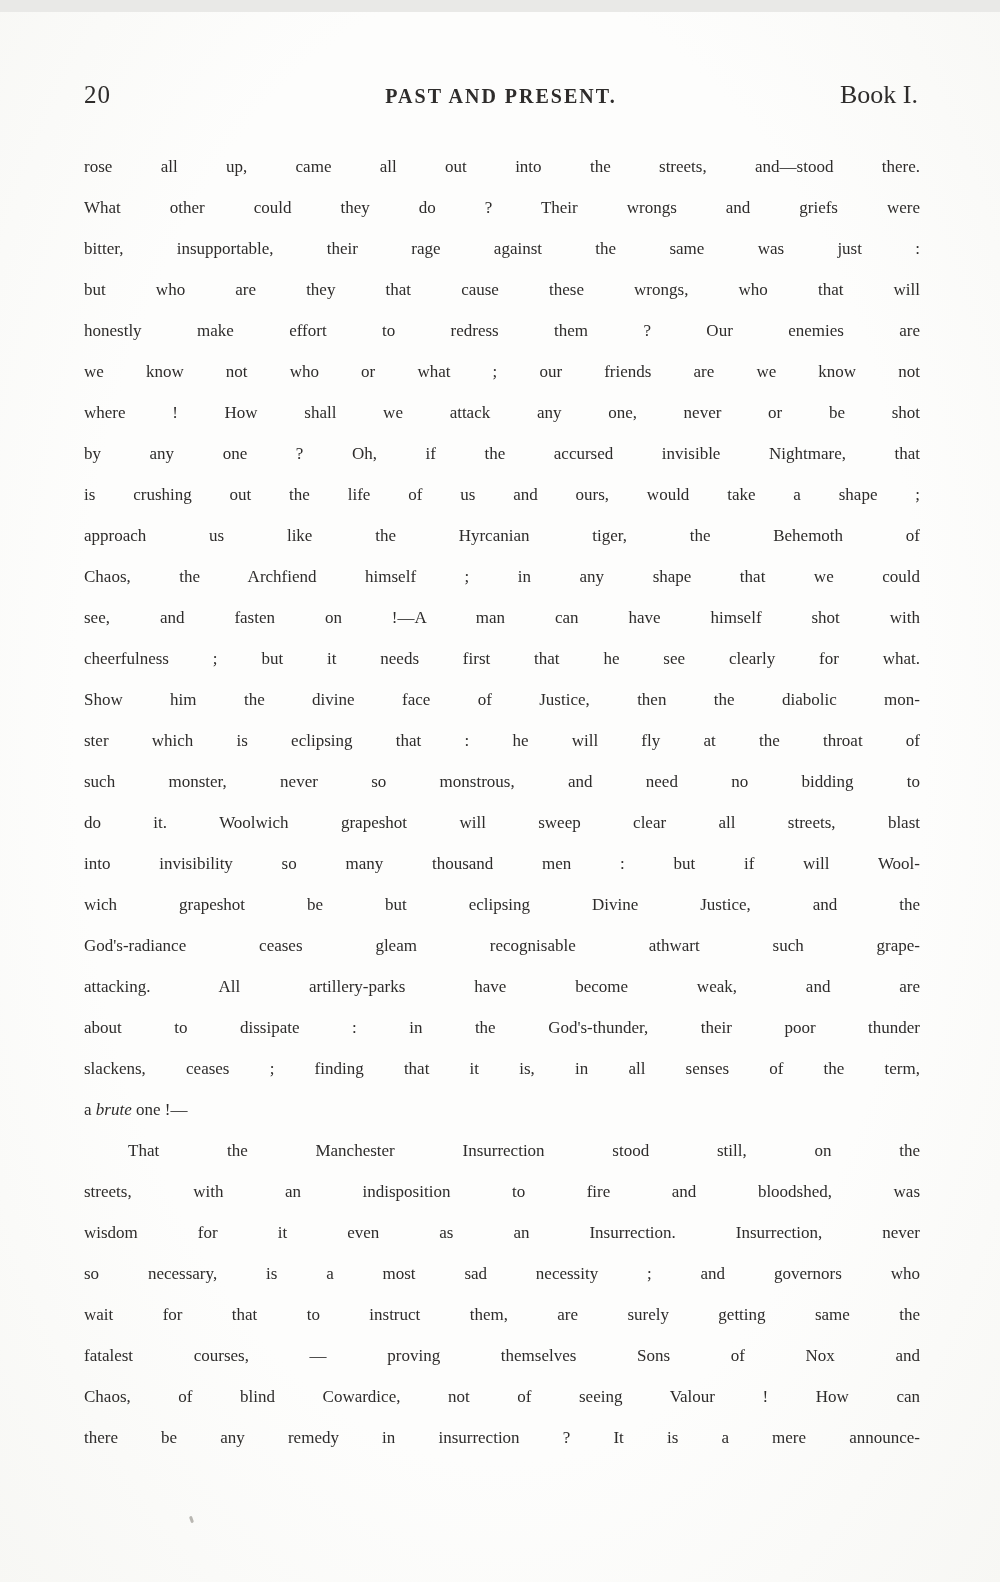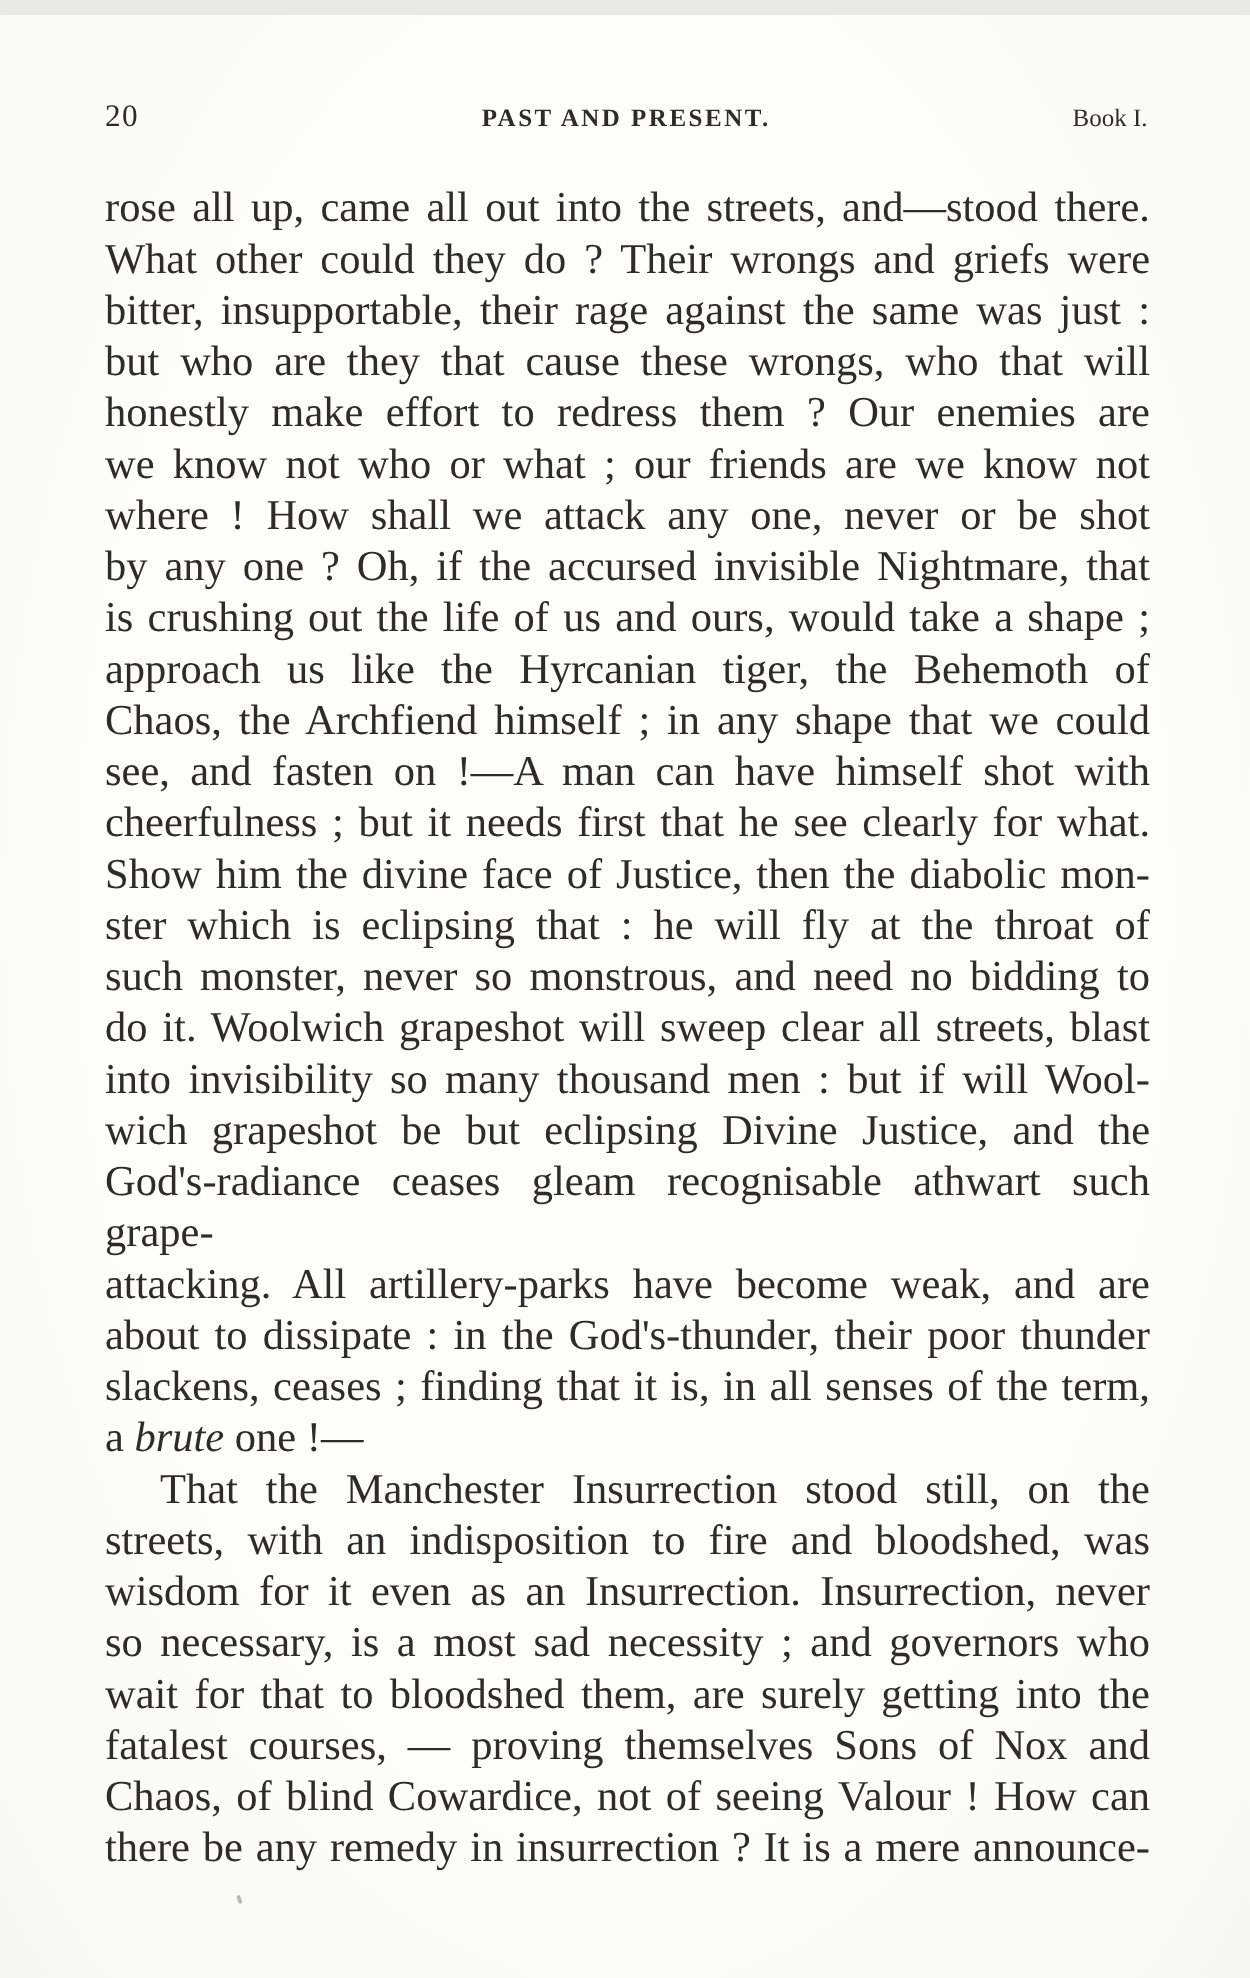--- a/index.html
+++ b/index.html
@@ -32,31 +32,31 @@
     justify-self: start;
     letter-spacing: 1px;
   }
   .running-title {
     font-size: 20px;
     font-weight: bold;
     letter-spacing: 2px;
     justify-self: center;
   }
   .book-label {
-    font-size: 20px;
+    font-size: 26px;
     justify-self: end;
   }
   .page-body {
     position: absolute;
     top: 134px;
     left: 84px;
     width: 836px;
   }
   .line {
-    font-size: 34px;
+    font-size: 17px;
     line-height: 41px;
     text-align: justify;
     text-align-last: justify;
     white-space: normal;
   }
   .line.para-end {
     text-align-last: left;
   }
   .line.indent {
     text-indent: 44px;
@@ -109,21 +109,21 @@
       <div class="line">wich grapeshot be but eclipsing Divine Justice, and the</div>
       <div class="line">God's-radiance ceases gleam recognisable athwart such grape-</div>
       <div class="line">attacking.  All artillery-parks have become weak, and are</div>
       <div class="line">about to dissipate :  in the God's-thunder, their poor thunder</div>
       <div class="line">slackens, ceases ;  finding that it is, in all senses of the term,</div>
       <div class="line para-end"><span>a </span><em>brute</em><span> one !—</span></div>
       <div class="line indent">That the Manchester Insurrection stood still, on the</div>
       <div class="line">streets, with an indisposition to fire and bloodshed, was</div>
       <div class="line">wisdom for it even as an Insurrection.  Insurrection, never</div>
       <div class="line">so necessary, is a most sad necessity ;  and governors who</div>
-      <div class="line">wait for that to bloodshed them, are surely getting into the</div>
+      <div class="line">wait for that to instruct them, are surely getting same the</div>
       <div class="line">fatalest courses, — proving themselves Sons of Nox and</div>
       <div class="line">Chaos, of blind Cowardice, not of seeing Valour !  How can</div>
       <div class="line">there be any remedy in insurrection ?  It is a mere announce-</div>
     </main>
 
   <div class="scan-artifact"></div>
 
 </div>
 
 </body></html>

